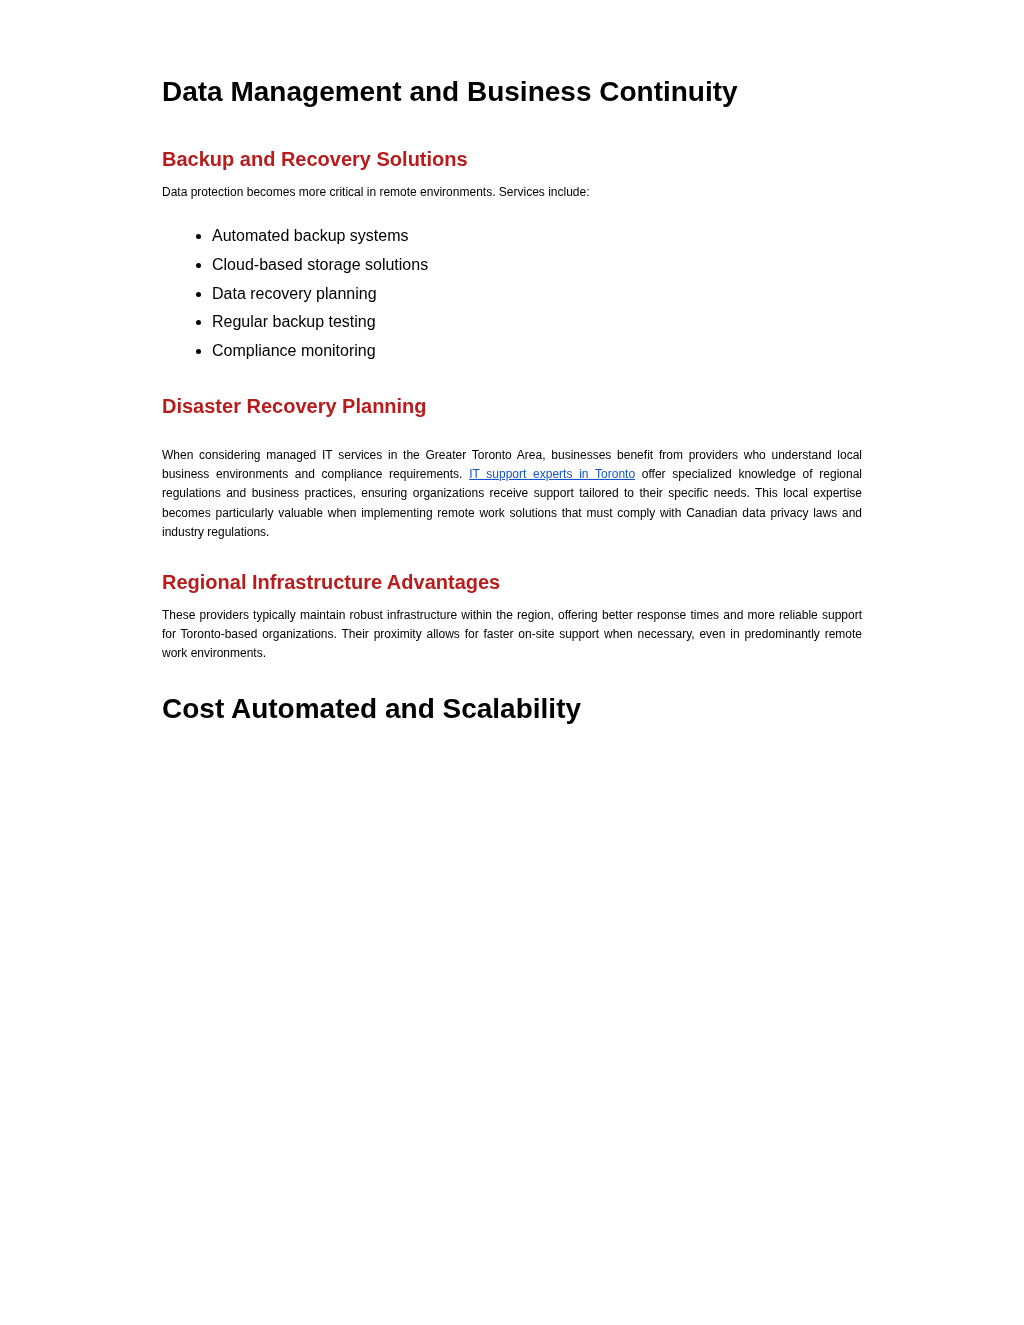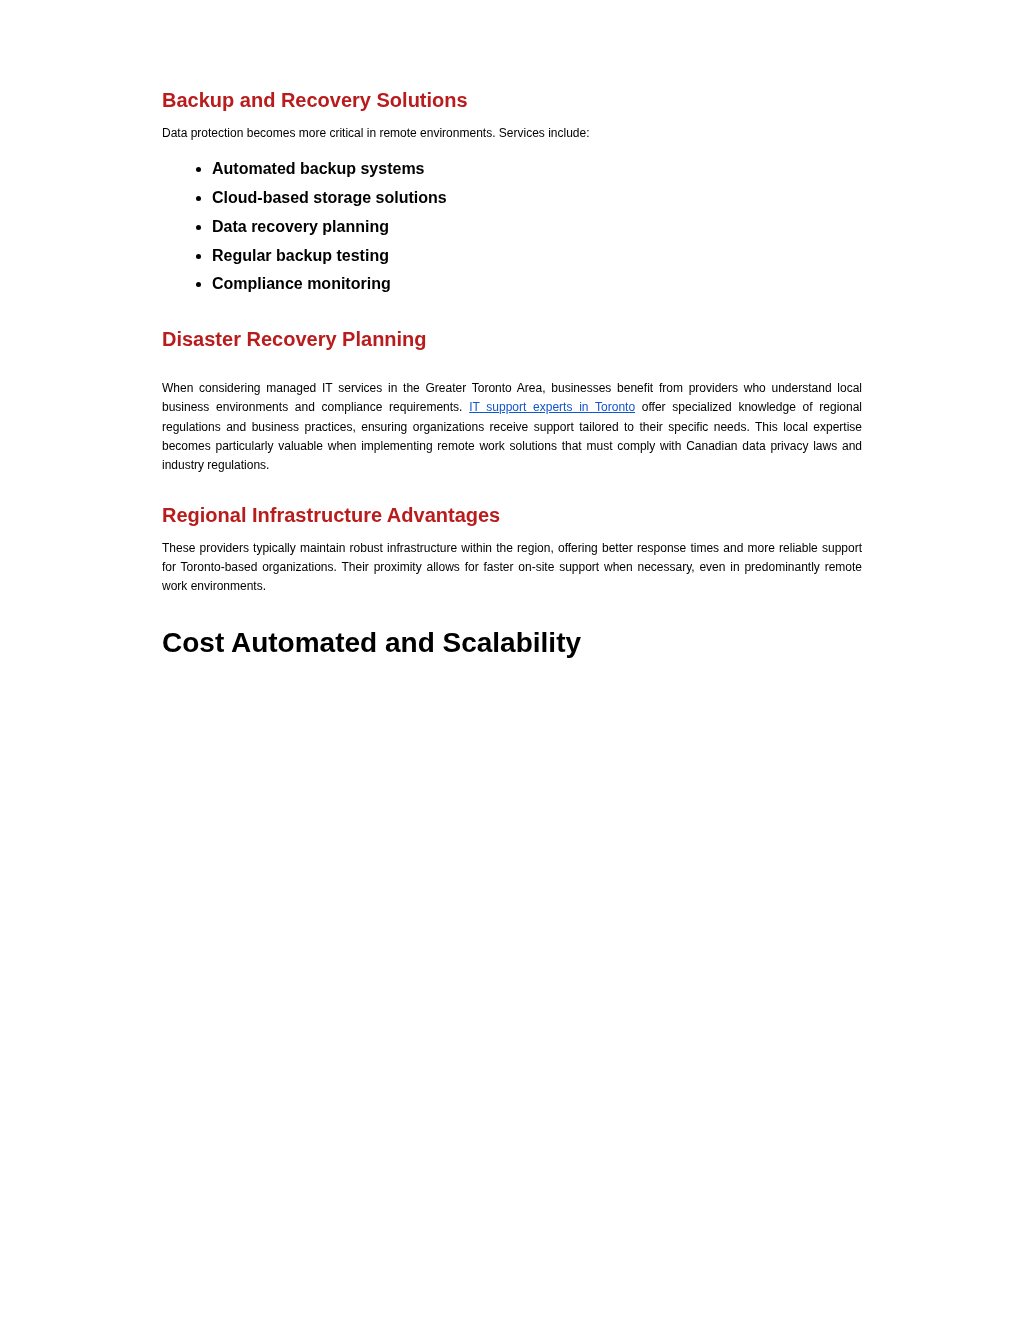--- a/index.html
+++ b/index.html
@@ -45,22 +45,21 @@
       font-size: 12px;
       font-family: Liberation Sans, sans-serif;
       margin-bottom: 6px;
       text-align: justify;
     }
 
     ul.bullet-list {
       list-style: disc;
       padding-left: 50px;
       margin-bottom: 16px;
-      margin-top: 12px;
-      font-weight: bold;
+      margin-top: 20px;
     }
 
     ul.bullet-list li {
       font-family: Arial, Helvetica, sans-serif;
       font-size: 16px;
       line-height: 1.8;
     }
 
     a.inline-link {
       color: #1155cc;
@@ -74,20 +73,21 @@
 
     .sub-section {
       margin-bottom: 16px;
     }
   </style>
 </head>
 <body>
 
 <div class="page-container">
 
+  <h1 class="main-title">Data Management and Business Continuity</h1>
 
   <div class="top-section">
     <h2 class="section-title">Backup and Recovery Solutions</h2>
     <p class="body-text">Data protection becomes more critical in remote environments. Services include:</p>
     <ul class="bullet-list">
       <li>Automated backup systems</li>
       <li>Cloud-based storage solutions</li>
       <li>Data recovery planning</li>
       <li>Regular backup testing</li>
       <li>Compliance monitoring</li>

